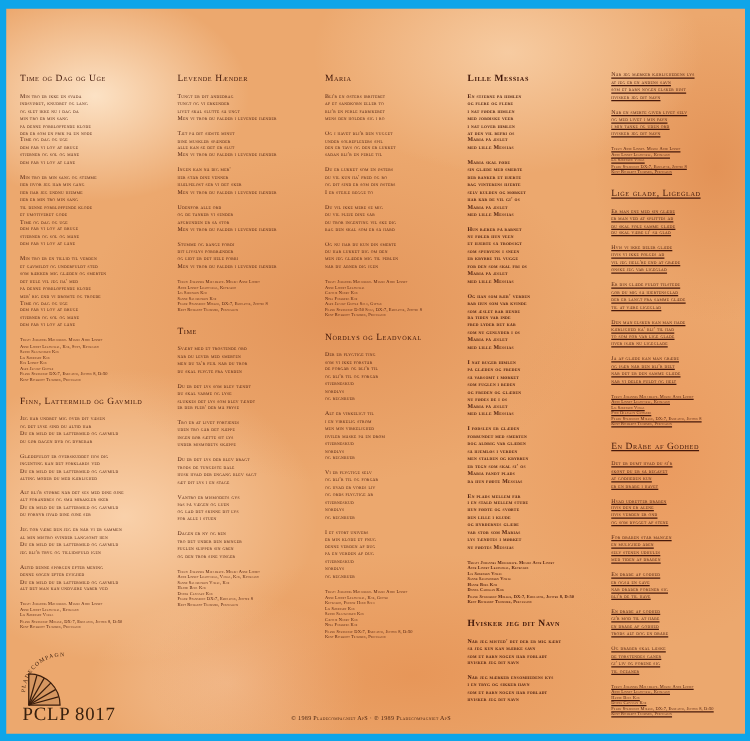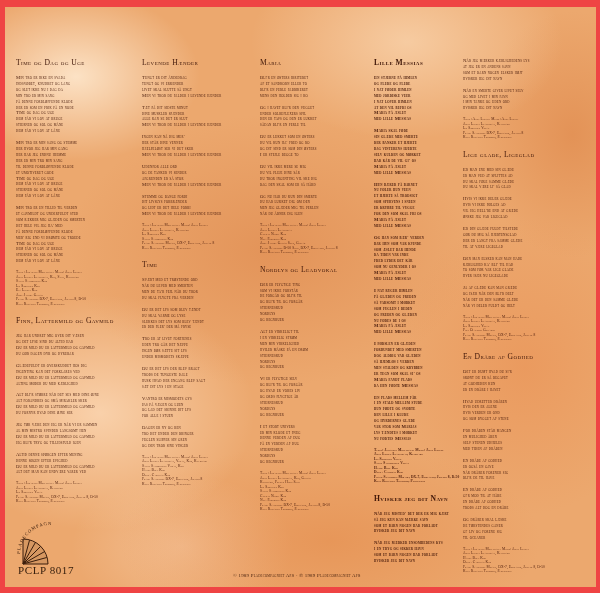--- a/index.html
+++ b/index.html
@@ -1,45 +1,45 @@
 <!DOCTYPE html>
 <html><head>
 <meta charset="utf-8">
 <style>
   html,body{margin:0;padding:0;background:#c9bda6;}
   #sheet{position:relative;width:600px;height:593px;overflow:hidden;
-    background:#ef4444;font-family:"Liberation Serif","DejaVu Serif",serif;}
+    background:#0ea5e9;font-family:"Liberation Serif","DejaVu Serif",serif;}
   #marble{position:absolute;left:5px;top:7px;right:4px;bottom:6px;
     background-color:#eca86e;
     background-image:
       radial-gradient(ellipse 190px 130px at 12% 12%, rgba(255,236,212,.85), rgba(255,236,212,0) 65%),
       radial-gradient(ellipse 240px 150px at 68% 6%,  rgba(250,215,178,.75), rgba(250,215,178,0) 65%),
       radial-gradient(ellipse 150px 190px at 96% 22%, rgba(216,120,58,.45),  rgba(216,120,58,0) 65%),
       radial-gradient(ellipse 300px 200px at 45% 42%, rgba(213,117,57,.40),  rgba(213,117,57,0) 68%),
       radial-gradient(ellipse 210px 240px at 88% 62%, rgba(233,143,82,.55),  rgba(233,143,82,0) 62%),
       radial-gradient(ellipse 250px 190px at 16% 70%, rgba(255,226,196,.70), rgba(255,226,196,0) 62%),
       radial-gradient(ellipse 320px 150px at 55% 92%, rgba(226,133,68,.50),  rgba(226,133,68,0) 66%),
       radial-gradient(ellipse 170px 110px at 30% 93%, rgba(248,205,168,.6),  rgba(248,205,168,0) 65%);
   }
   .col{position:absolute;top:58px;color:#47190b;}
   .col:nth-child(1){left:16px;width:124px;}
   .col:nth-child(2){left:142px;width:120px;font-family:Liberation Serif, serif;}
   .col:nth-child(3){left:260px;width:114px;}
   .col:nth-child(4){left:374px;width:114px;font-weight:bold;}
-  .col:nth-child(5){left:463px;width:106px;}
+  .col:nth-child(5){left:489px;width:106px;text-decoration:underline;}
   .song-title{font-variant:small-caps;font-size:7.6px;letter-spacing:.45px;
     margin:10px 0 8px 0;color:#3f1608;white-space:nowrap;}
   .col .song-title:first-child{margin-top:0;}
   .stanza{margin:0 0 6px 0;}
   .line{font-variant:small-caps;font-size:4.7px;line-height:5.9px;
     letter-spacing:.22px;white-space:nowrap;color:#4a1c0c;}
   .credits{margin:3px 0 7px 0;}
   .credits .line{font-size:3.55px;line-height:4.5px;letter-spacing:.1px;color:#552310;}
   #logo{position:absolute;left:17px;top:522px;}
-  #catalog{position:absolute;left:18px;top:564px;font-size:11px;letter-spacing:.6px;
+  #catalog{position:absolute;left:18px;top:564px;font-size:15px;letter-spacing:.6px;
     color:#38200e;font-variant:small-caps;}
   #copyright{position:absolute;left:233px;top:573px;font-size:4.9px;
     letter-spacing:.25px;color:#4a2410;font-variant:small-caps;}
   [data-interactable]{cursor:default;}
 </style>
 </head>
 <body>
 
 <div id="sheet" data-interactable="false">
   <div id="marble" data-interactable="false"></div>

